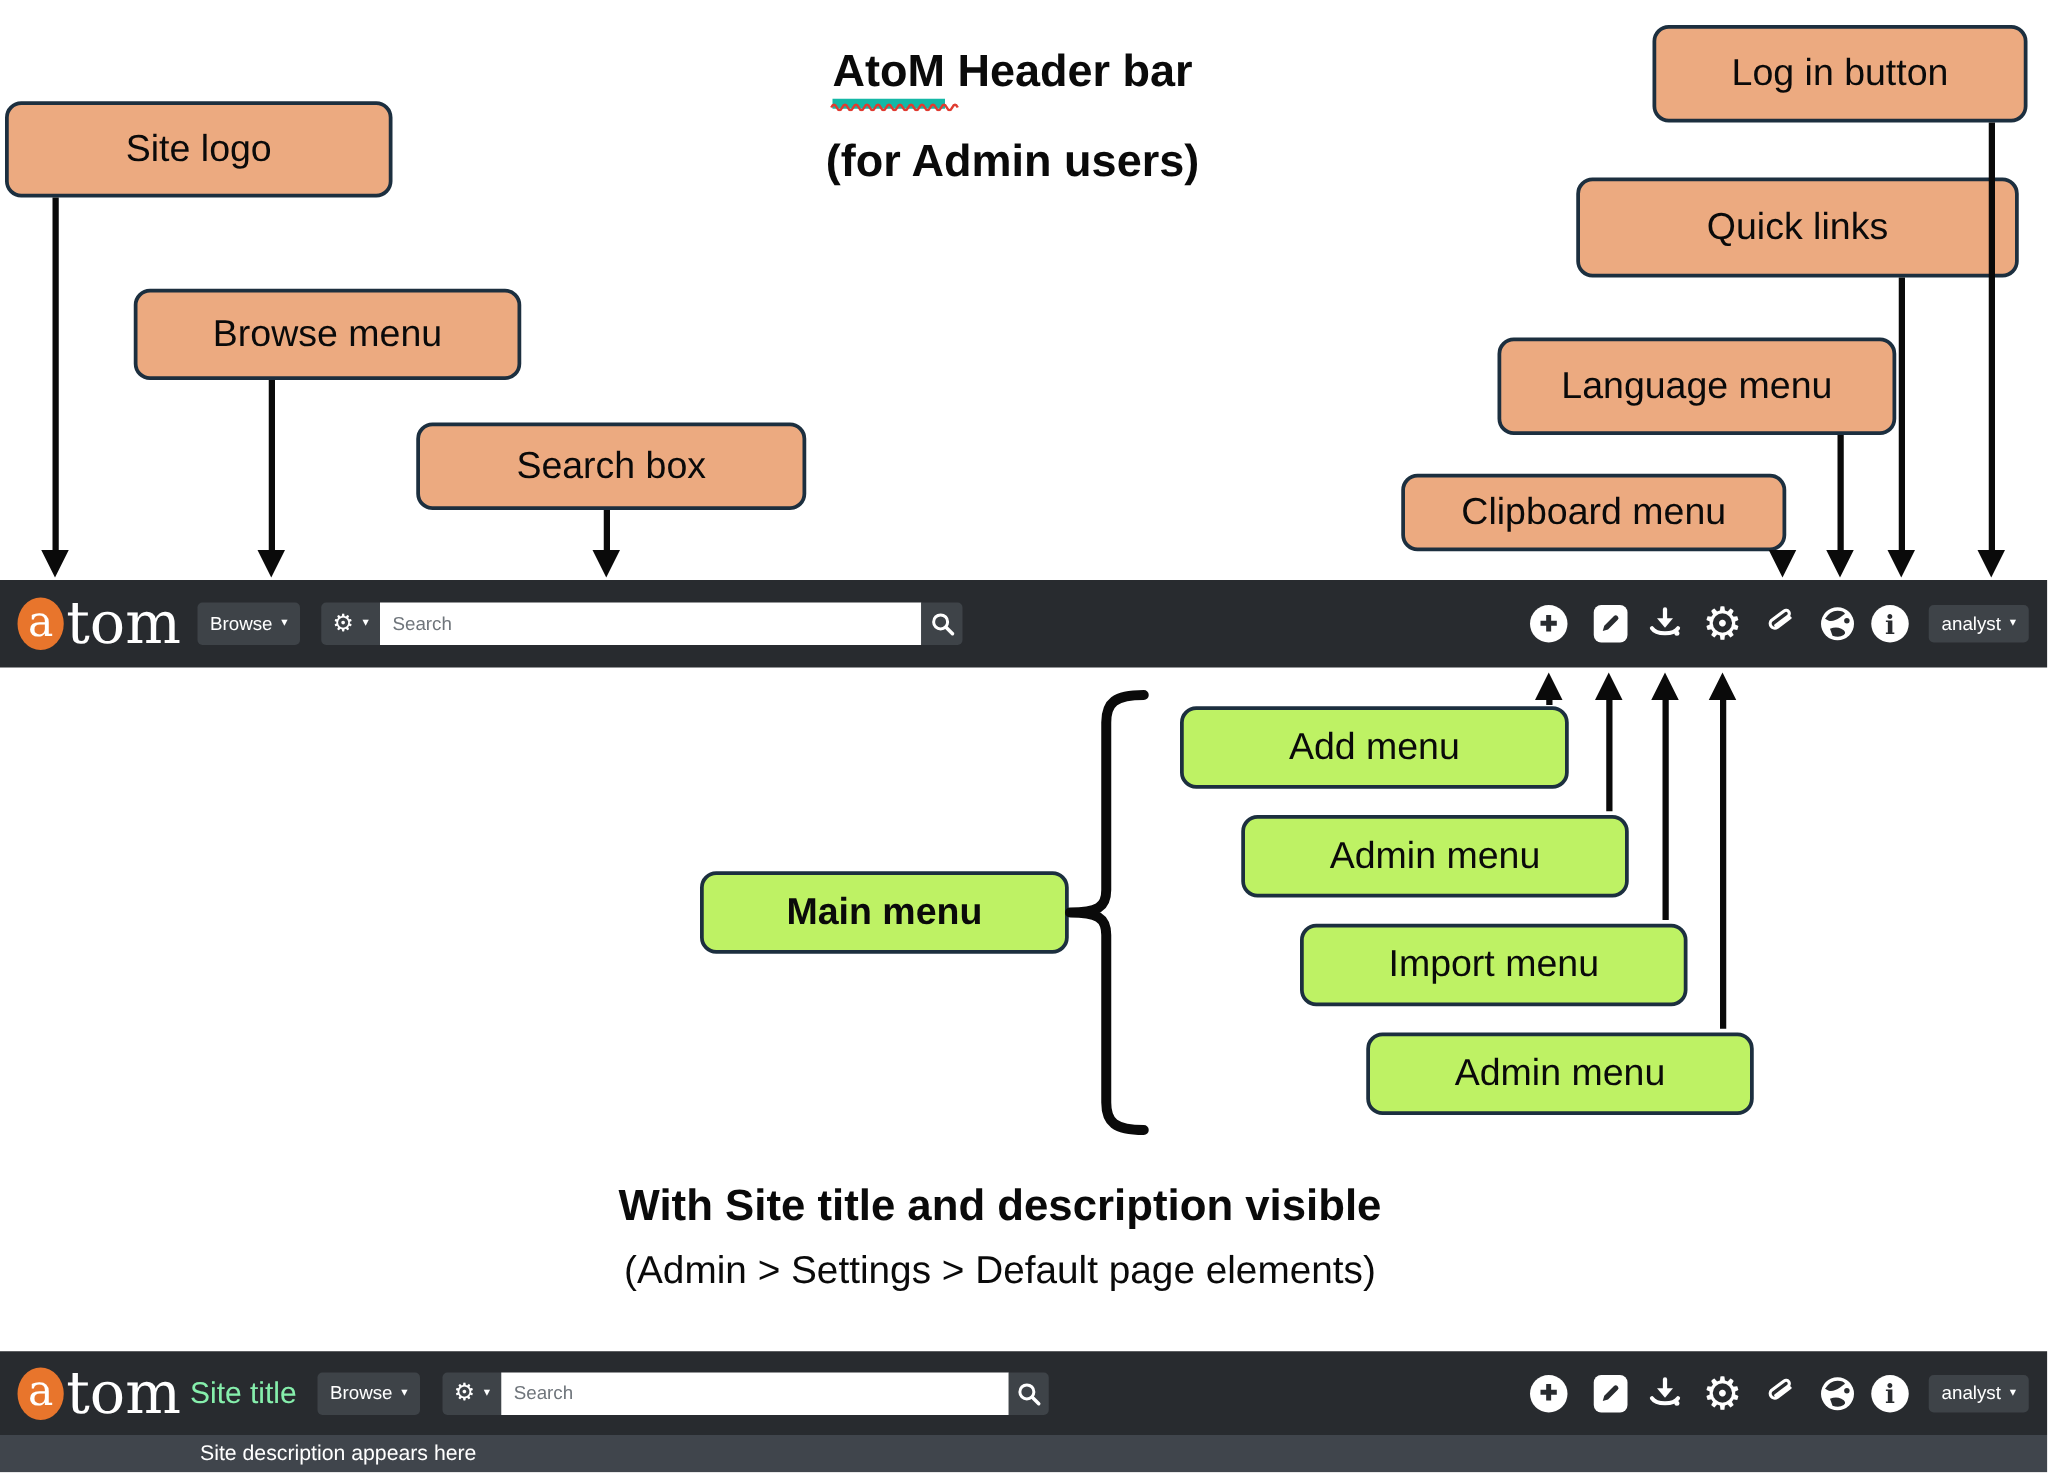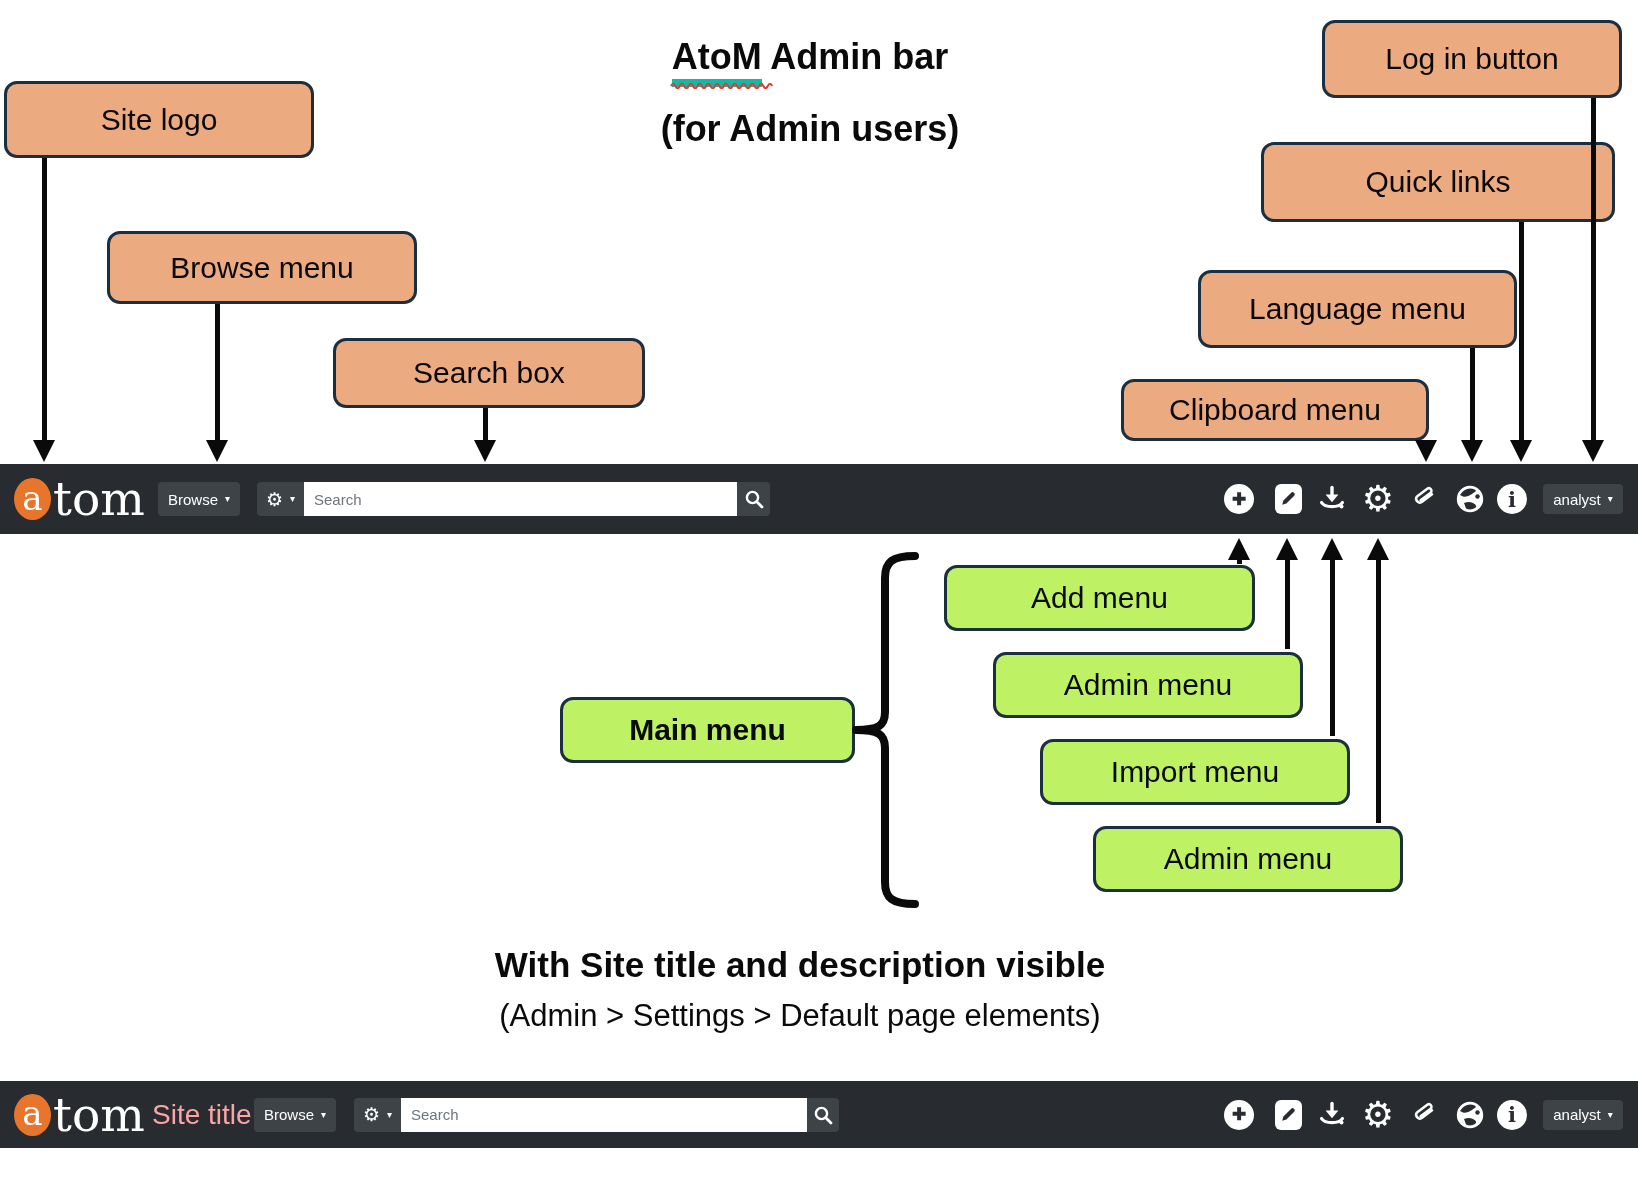--- a/index.html
+++ b/index.html
@@ -32,21 +32,21 @@
   .bracewrap{position:absolute;left:840px;top:540px;}
 
   
   .bar{position:absolute;left:0;width:1638px;background:#282b2f;}
   .bar *{box-sizing:border-box;}
   .vmid{position:absolute;top:50%;transform:translateY(-50%);}
   .logo{display:flex;align-items:center;font-family:"DejaVu Serif",serif;cursor:pointer;}
   .logo-a{display:flex;align-items:center;justify-content:center;width:37px;height:42px;
           background:#e8752c;border-radius:50%;color:#fff;font-size:34px;line-height:1;padding-bottom:3px;}
   .logo-rest{color:#fff;font-size:47px;line-height:0.8;margin-left:2px;}
-  .site-title{color:#fca5a5;font-size:28px;white-space:nowrap;}
+  .site-title{color:#86efac;font-size:24px;white-space:nowrap;}
   .bar-btn{background:#3e4348;color:#fff;border:none;border-radius:4px;font-size:15px;
            display:flex;align-items:center;justify-content:center;gap:7px;
            font-family:"Liberation Sans",sans-serif;cursor:pointer;padding:0;}
   .caret{font-size:10px;line-height:1;}
   .search-input{border:none;height:34px;font-size:15px;padding:0 10px;outline:none;
                 font-family:"Liberation Sans",sans-serif;color:#333;border-radius:0;}
   .search-input::placeholder{color:#6f757b;}
   .search-go{border-radius:0 4px 4px 0 !important;}
   .gearbtn{border-radius:4px 0 0 4px !important;}
   .gear-glyph{font-size:19px;line-height:1;}
@@ -64,21 +64,21 @@
 <body>
 
 <div class="page">
 
   <div class="dtitle line1">
     <span class="brand">
       <span>AtoM</span>
       <svg class="squiggle" width="104" height="8" viewBox="0 0 104 8">
         <path d="M1 5 q2.2 -4.4 4.4 0 t4.4 0 t4.4 0 t4.4 0 t4.4 0 t4.4 0 t4.4 0 t4.4 0 t4.4 0 t4.4 0 t4.4 0 t4.4 0 t4.4 0 t4.4 0 t4.4 0 t4.4 0 t4.4 0 t4.4 0 t4.4 0 t4.4 0 t4.4 0 t4.4 0 t4.4 0" stroke="#e03c31" stroke-width="2" fill="none"></path>
       </svg>
-    </span><span> Admin bar</span>
+    </span><span> Header bar</span>
   </div>
   <div class="dtitle line2">(for Admin users)</div>
 
   <div class="callout orange" style="left:4px;top:81px;width:310px;height:77px;">
       <span>Site logo</span>
     </div>
   <div class="callout orange" style="left:107px;top:231px;width:310px;height:73px;">
       <span>Browse menu</span>
     </div>
   <div class="callout orange" style="left:333px;top:338px;width:312px;height:70px;">
@@ -266,14 +266,17 @@
       <span class="circlebadge">
           <span class="info-i">i</span>
         </span>
     </span>
     <button class="vmid bar-btn" style="left:1543px;width:80px;height:30px;">
       <span>analyst</span>
       <span class="caret">▾</span>
     </button>
   </div>
 
+  <div class="descbar">
+    <span>Site description appears here</span>
+  </div>
 
 </div>
 
 </body></html>

